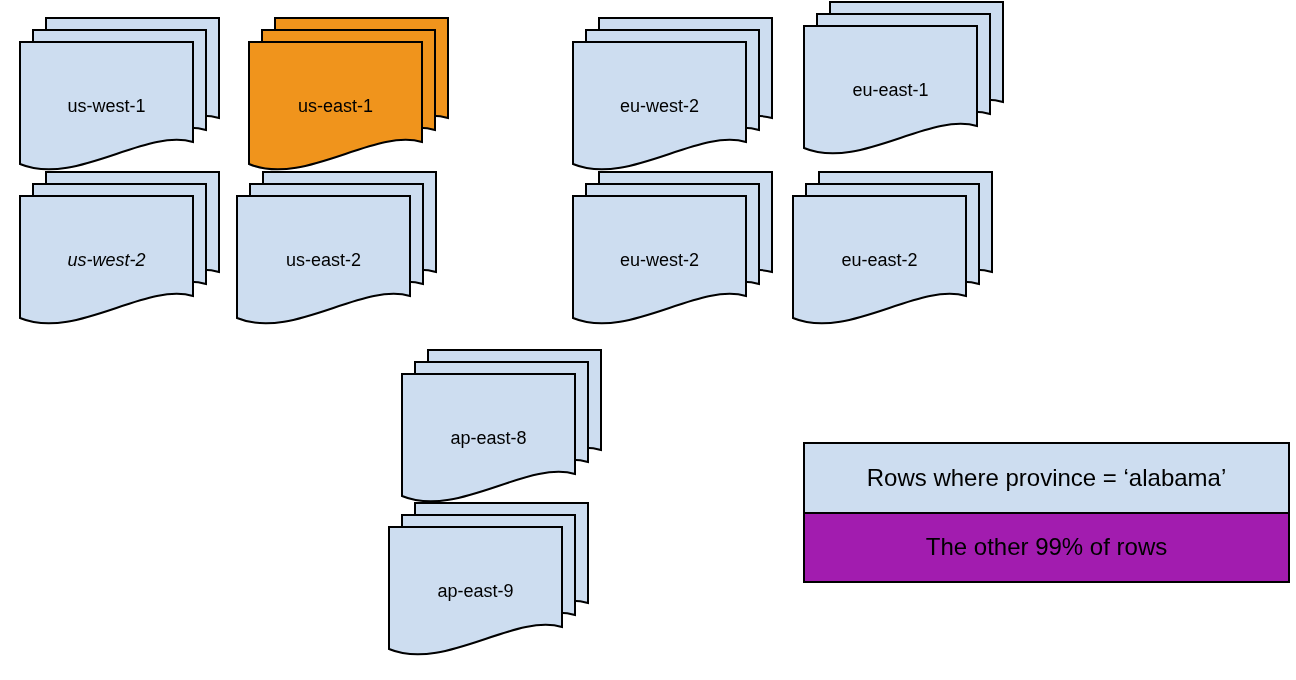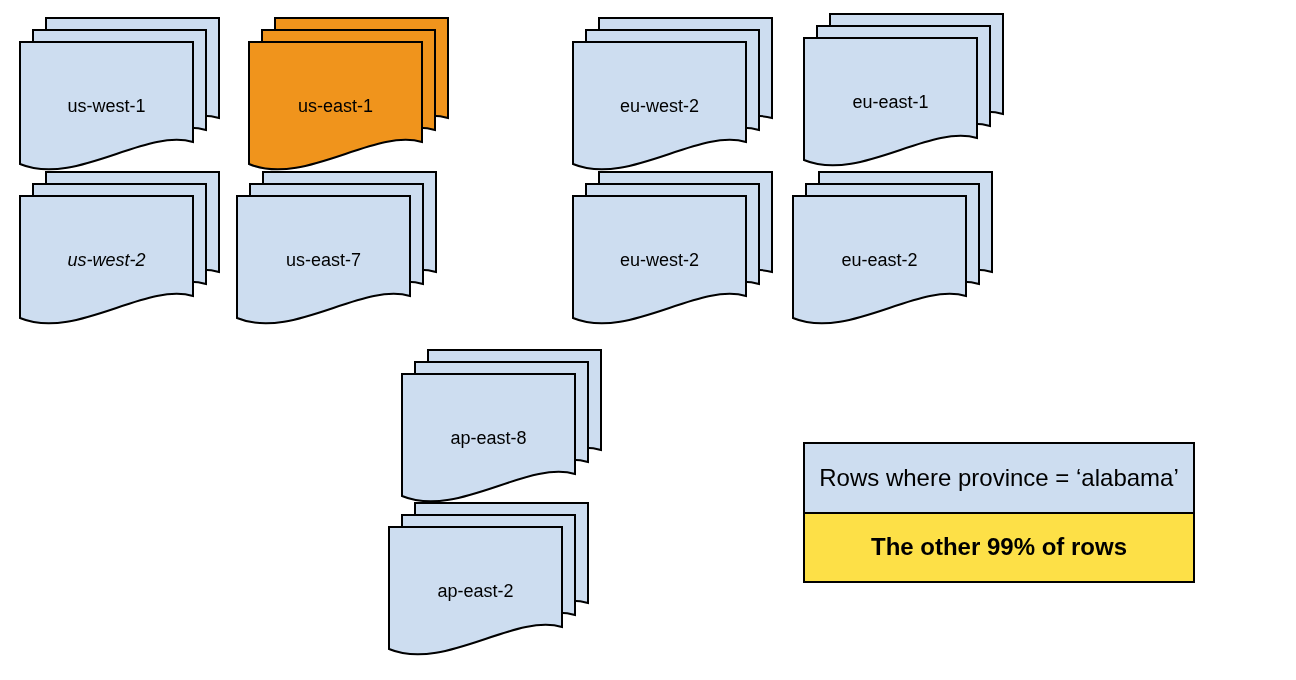--- a/index.html
+++ b/index.html
@@ -46,21 +46,21 @@
     justify-content: center;
     font-size: 18px;
     line-height: 1;
     pointer-events: none;
     white-space: nowrap;
   }
   #legend {
     position: absolute;
     left: 803px;
     top: 442px;
-    width: 392px;
+    width: 487px;
     height: 141px;
     border: 2px solid #000000;
     box-sizing: border-box;
     display: flex;
     flex-direction: column;
   }
   .legend-row {
     flex: 1 1 0;
     display: flex;
     align-items: center;
@@ -96,21 +96,21 @@
       <div class="stack-label">us-east-1</div>
     </div>
       <div class="stack" style="left: 573px; top: 18px;">
       <svg width="200" height="158" viewBox="0 0 200 158" xmlns="http://www.w3.org/2000/svg">
         <path class="doc" transform="translate(26,0)" d="M0,0 L173,0 L173,100 C125,86 55,145 0,122 Z" fill="#cdddf0"></path>
         <path class="doc" transform="translate(13,12)" d="M0,0 L173,0 L173,100 C125,86 55,145 0,122 Z" fill="#cdddf0"></path>
         <path class="doc" transform="translate(0,24)" d="M0,0 L173,0 L173,100 C125,86 55,145 0,122 Z" fill="#cdddf0"></path>
       </svg>
       <div class="stack-label">eu-west-2</div>
     </div>
-      <div class="stack" style="left: 804px; top: 14px;">
+      <div class="stack" style="left: 804px; top: 2px;">
       <svg width="200" height="158" viewBox="0 0 200 158" xmlns="http://www.w3.org/2000/svg">
         <path class="doc" transform="translate(26,0)" d="M0,0 L173,0 L173,100 C125,86 55,145 0,122 Z" fill="#cdddf0"></path>
         <path class="doc" transform="translate(13,12)" d="M0,0 L173,0 L173,100 C125,86 55,145 0,122 Z" fill="#cdddf0"></path>
         <path class="doc" transform="translate(0,24)" d="M0,0 L173,0 L173,100 C125,86 55,145 0,122 Z" fill="#cdddf0"></path>
       </svg>
       <div class="stack-label">eu-east-1</div>
     </div>
       <div class="stack" style="left: 20px; top: 172px; font-style: italic;">
       <svg width="200" height="158" viewBox="0 0 200 158" xmlns="http://www.w3.org/2000/svg">
         <path class="doc" transform="translate(26,0)" d="M0,0 L173,0 L173,100 C125,86 55,145 0,122 Z" fill="#cdddf0"></path>
@@ -118,21 +118,21 @@
         <path class="doc" transform="translate(0,24)" d="M0,0 L173,0 L173,100 C125,86 55,145 0,122 Z" fill="#cdddf0"></path>
       </svg>
       <div class="stack-label">us-west-2</div>
     </div>
       <div class="stack" style="left: 237px; top: 172px;">
       <svg width="200" height="158" viewBox="0 0 200 158" xmlns="http://www.w3.org/2000/svg">
         <path class="doc" transform="translate(26,0)" d="M0,0 L173,0 L173,100 C125,86 55,145 0,122 Z" fill="#cdddf0"></path>
         <path class="doc" transform="translate(13,12)" d="M0,0 L173,0 L173,100 C125,86 55,145 0,122 Z" fill="#cdddf0"></path>
         <path class="doc" transform="translate(0,24)" d="M0,0 L173,0 L173,100 C125,86 55,145 0,122 Z" fill="#cdddf0"></path>
       </svg>
-      <div class="stack-label">us-east-7</div>
+      <div class="stack-label">us-east-2</div>
     </div>
       <div class="stack" style="left: 573px; top: 172px; padding-left: 20px;">
       <svg width="200" height="158" viewBox="0 0 200 158" xmlns="http://www.w3.org/2000/svg">
         <path class="doc" transform="translate(26,0)" d="M0,0 L173,0 L173,100 C125,86 55,145 0,122 Z" fill="#cdddf0"></path>
         <path class="doc" transform="translate(13,12)" d="M0,0 L173,0 L173,100 C125,86 55,145 0,122 Z" fill="#cdddf0"></path>
         <path class="doc" transform="translate(0,24)" d="M0,0 L173,0 L173,100 C125,86 55,145 0,122 Z" fill="#cdddf0"></path>
       </svg>
       <div class="stack-label">eu-west-2</div>
     </div>
       <div class="stack" style="left: 793px; top: 172px;">
@@ -150,26 +150,26 @@
         <path class="doc" transform="translate(0,24)" d="M0,0 L173,0 L173,100 C125,86 55,145 0,122 Z" fill="#cdddf0"></path>
       </svg>
       <div class="stack-label">ap-east-8</div>
     </div>
       <div class="stack" style="left: 389px; top: 503px;">
       <svg width="200" height="158" viewBox="0 0 200 158" xmlns="http://www.w3.org/2000/svg">
         <path class="doc" transform="translate(26,0)" d="M0,0 L173,0 L173,100 C125,86 55,145 0,122 Z" fill="#cdddf0"></path>
         <path class="doc" transform="translate(13,12)" d="M0,0 L173,0 L173,100 C125,86 55,145 0,122 Z" fill="#cdddf0"></path>
         <path class="doc" transform="translate(0,24)" d="M0,0 L173,0 L173,100 C125,86 55,145 0,122 Z" fill="#cdddf0"></path>
       </svg>
-      <div class="stack-label">ap-east-2</div>
+      <div class="stack-label">ap-east-9</div>
     </div>
     </div>
 
   <div id="legend">
     <div class="legend-row" style="background: rgb(205, 221, 240);">
       <span>Rows where province = ‘alabama’</span>
     </div>
-    <div class="legend-row" style="background: #fde047; font-weight: bold;">
+    <div class="legend-row" style="background: #a21caf;">
       <span>The other 99% of rows</span>
     </div>
   </div>
 
 </div>
 
 </body></html>

